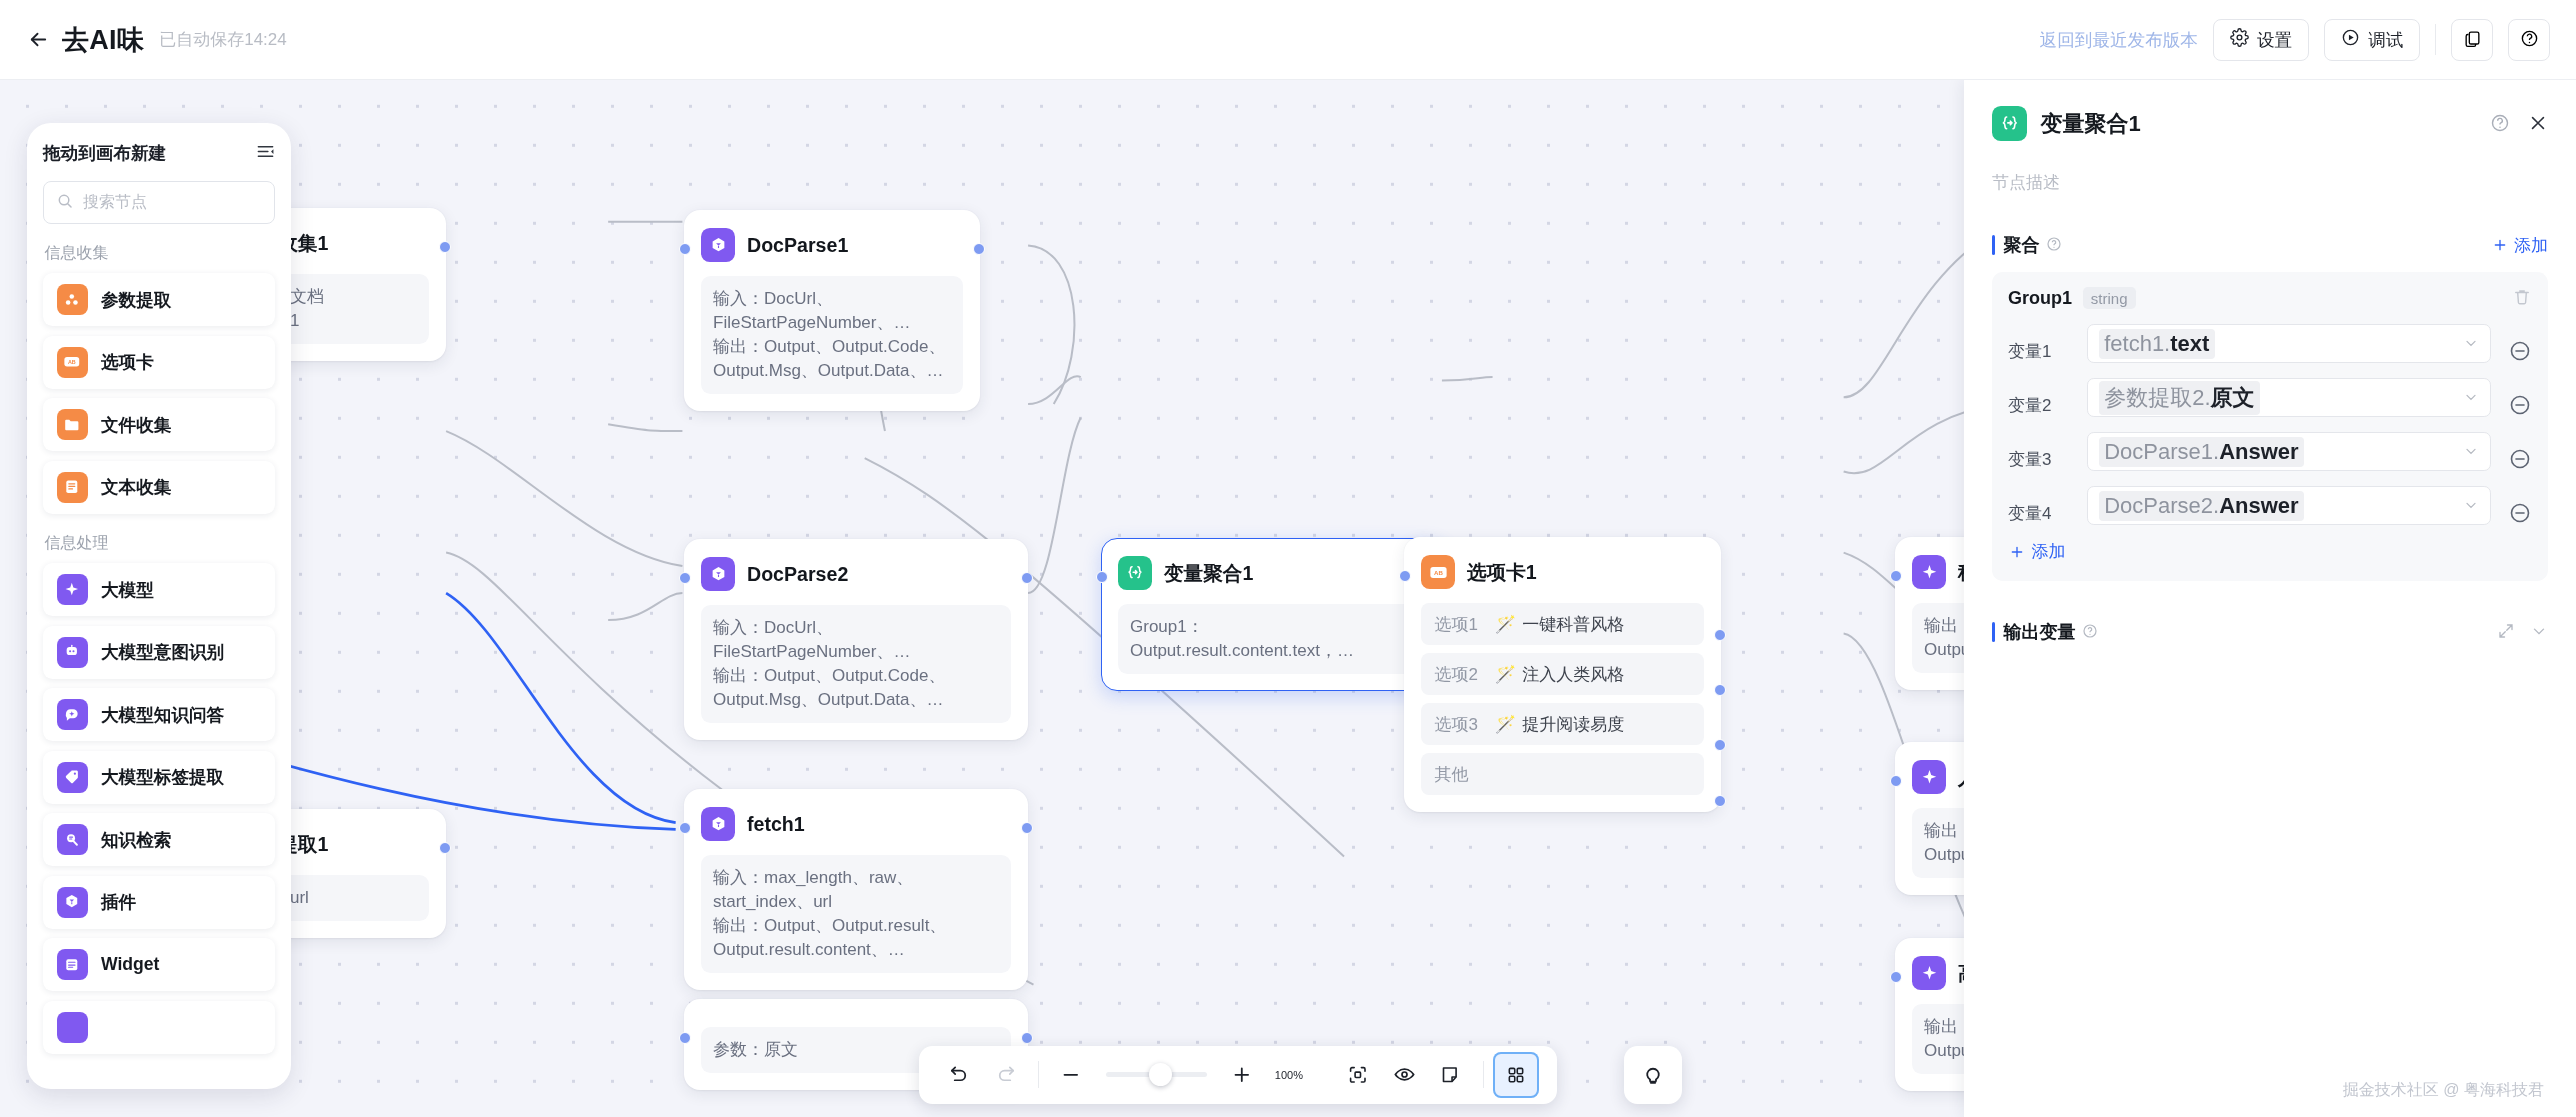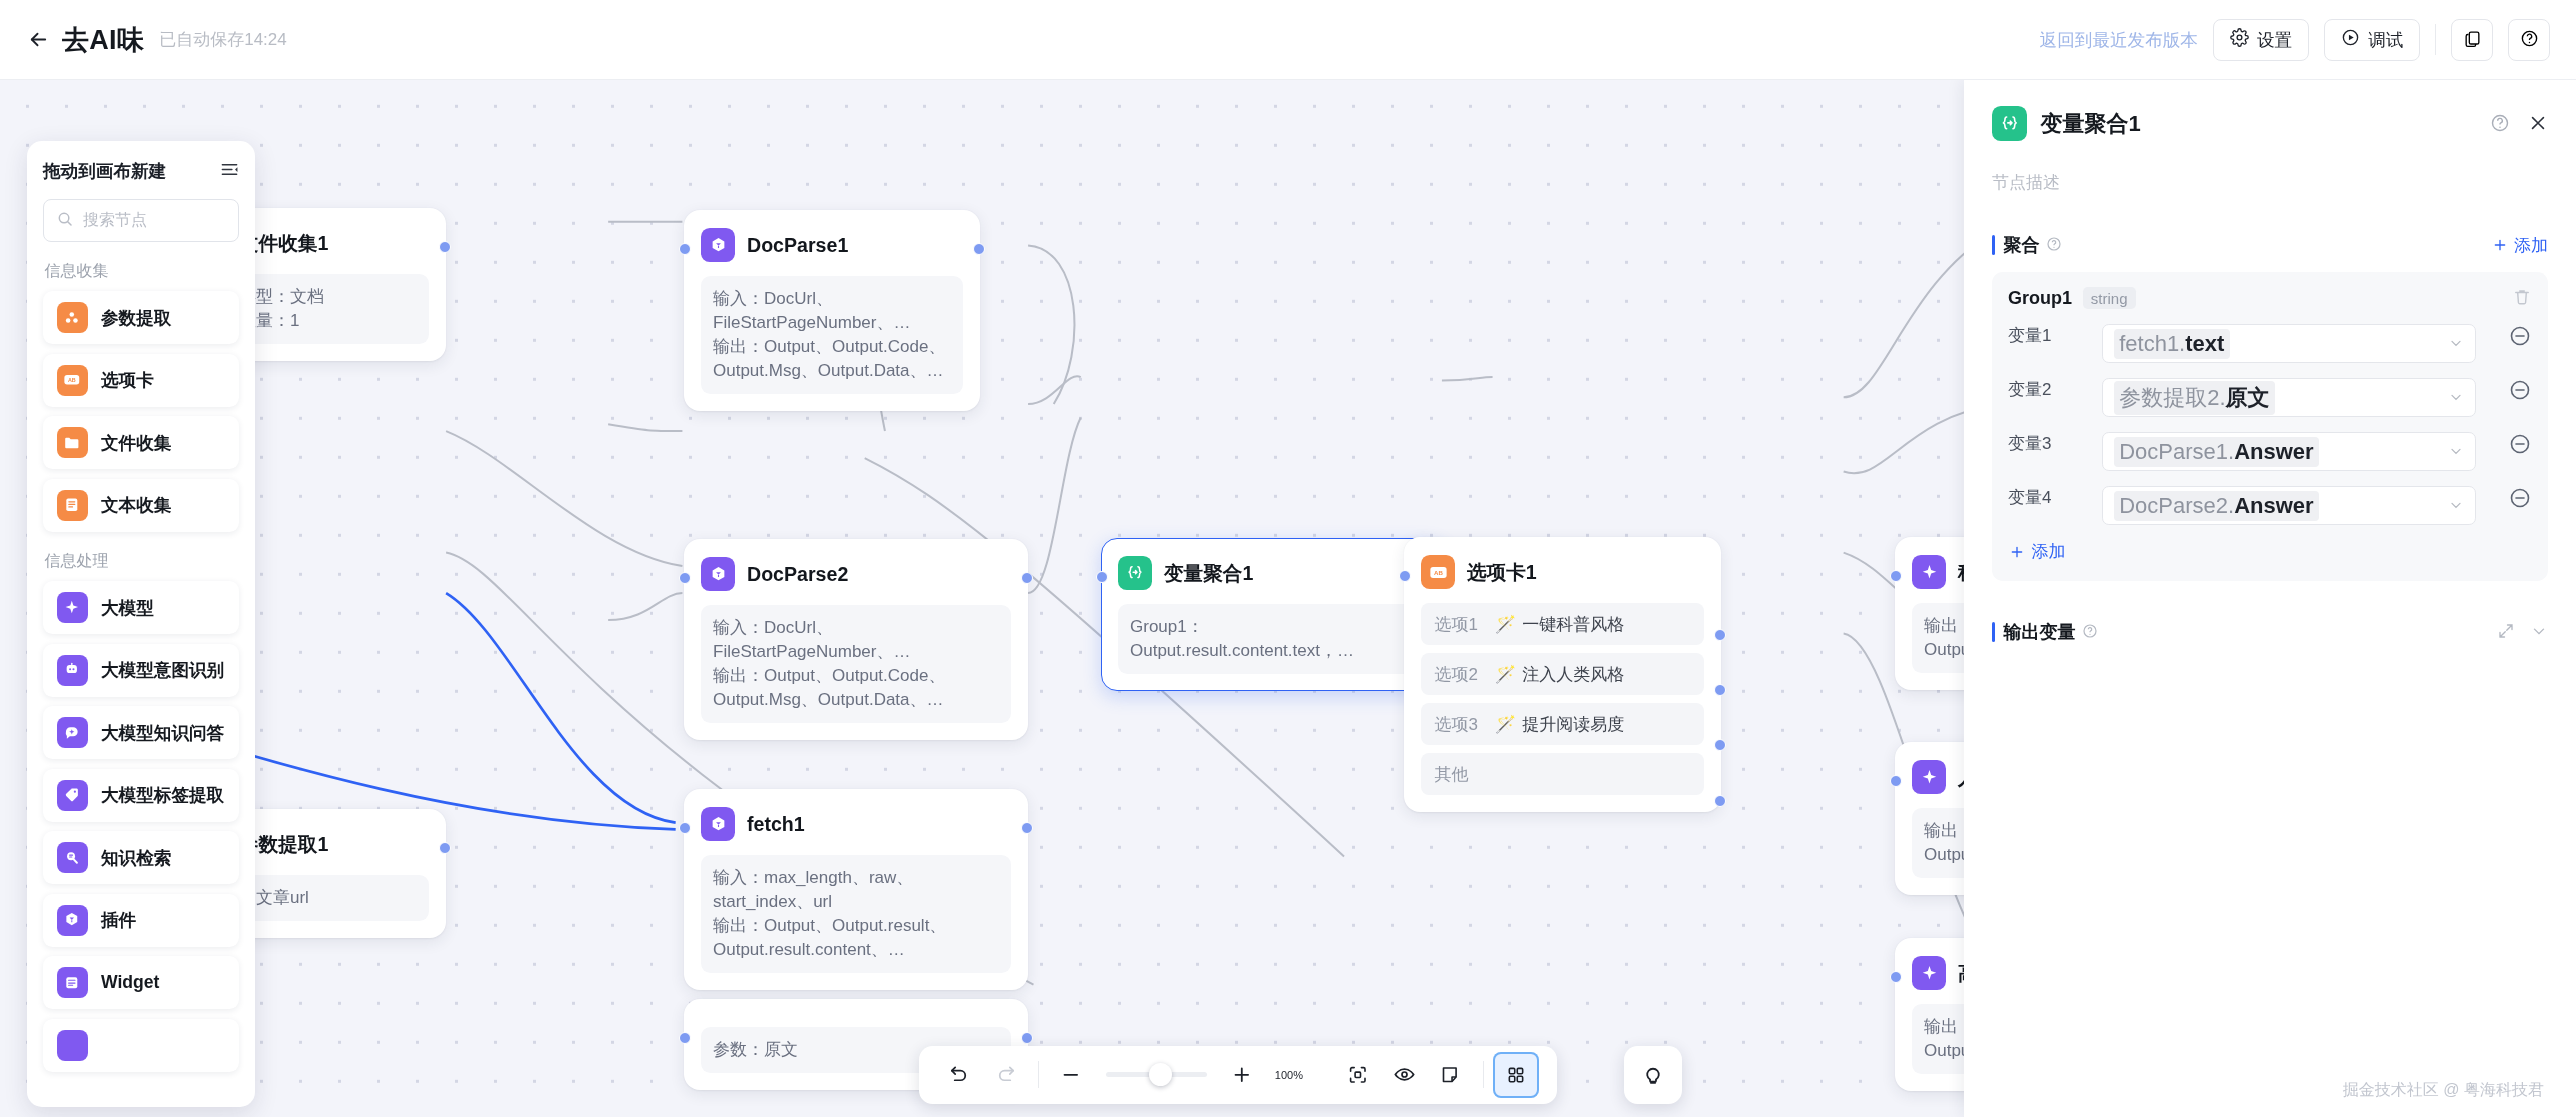--- a/index.html
+++ b/index.html
@@ -87,22 +87,22 @@
   }
   .plus-port {
     position: absolute; width: 28px; height: 28px; border-radius: 50%;
     background: #2f62f4; color: #fff; display: flex; align-items: center;
     justify-content: center; font-size: 21.6px; font-weight: 300; cursor: pointer;
     box-shadow: 0 1.4px 4px rgba(47,98,244,.4); line-height: 0;
   }
 
   
   .palette {
-    position: absolute; left: 27px; top: 141px; width: 228px; height: 966px;
-    background: #ffffff; border-radius: 15px;
+    position: absolute; left: 27px; top: 123px; width: 264px; height: 966px;
+    background: #ffffff; border-radius: 24px;
     box-shadow: 0 6.8px 24px rgba(30,36,62,.12);
     padding: 17.6px 16px 0 16px; overflow: hidden; z-index: 40;
   }
   .palette-head { display: flex; align-items: center; }
   .palette-title { font-size: 17.6px; font-weight: 600; color: #1b1f27; }
   .palette-collapse { margin-left: auto; cursor: pointer; color: #31363f; }
   .search-box {
     margin-top: 16px; height: 43px; border: 0.7px solid #e1e4ea; border-radius: 8px;
     display: flex; align-items: center; gap: 9.5px; padding: 0 12px;
   }
@@ -138,21 +138,21 @@
   .section-head { display: flex; align-items: center; margin-top: 39px; }
   .section-bar { width: 3.4px; height: 20px; background: #2f62f4; border-radius: 2px; margin-right: 8px; }
   .section-title { font-size: 18px; font-weight: 700; color: #15191f; }
   .section-actions { margin-left: auto; display: flex; align-items: center; gap: 15px; }
   .add-link { display: flex; align-items: center; gap: 6px; font-size: 17px; color: #2f62f4; cursor: pointer; }
   .group-card { margin-top: 15px; background: #f7f8fa; border-radius: 10.8px; padding: 15px 16px 17.6px 16px; }
   .group-head { display: flex; align-items: center; gap: 10.8px; }
   .group-name { font-size: 18px; font-weight: 700; color: #15191f; }
   .group-type { font-size: 15px; color: #9399a5; background: #eceef2; border-radius: 4.7px; padding: 2.7px 8px; }
   .trash { margin-left: auto; color: #c3c7cf; cursor: pointer; }
-  .var-row { display: flex; align-items: flex-start; gap: 32px; margin-top: 15px; }
+  .var-row { display: flex; align-items: flex-end; gap: 17px; margin-top: 15px; }
   .var-label { font-size: 17px; color: #4a505c; width: 62px; flex: 0 0 auto; }
   .var-select {
     flex: 1 1 auto; height: 39px; background: #fff; border: 0.7px solid #e4e6eb; border-radius: 6.8px;
     display: flex; align-items: center; padding: 0 10.8px; cursor: pointer;
   }
   .var-chip { background: #eff0f3; border-radius: 4px; padding: 2px 5.4px; font-size: 22px; white-space: nowrap; }
   .var-chip .dim { color: #8e939e; }
   .var-chip .strong { color: #1d2129; font-weight: 600; }
   .var-caret { margin-left: auto; color: #b6bac2; }
   .minus-btn { width: 24px; height: 24px; flex: 0 0 auto; color: #5d6472; cursor: pointer; }

